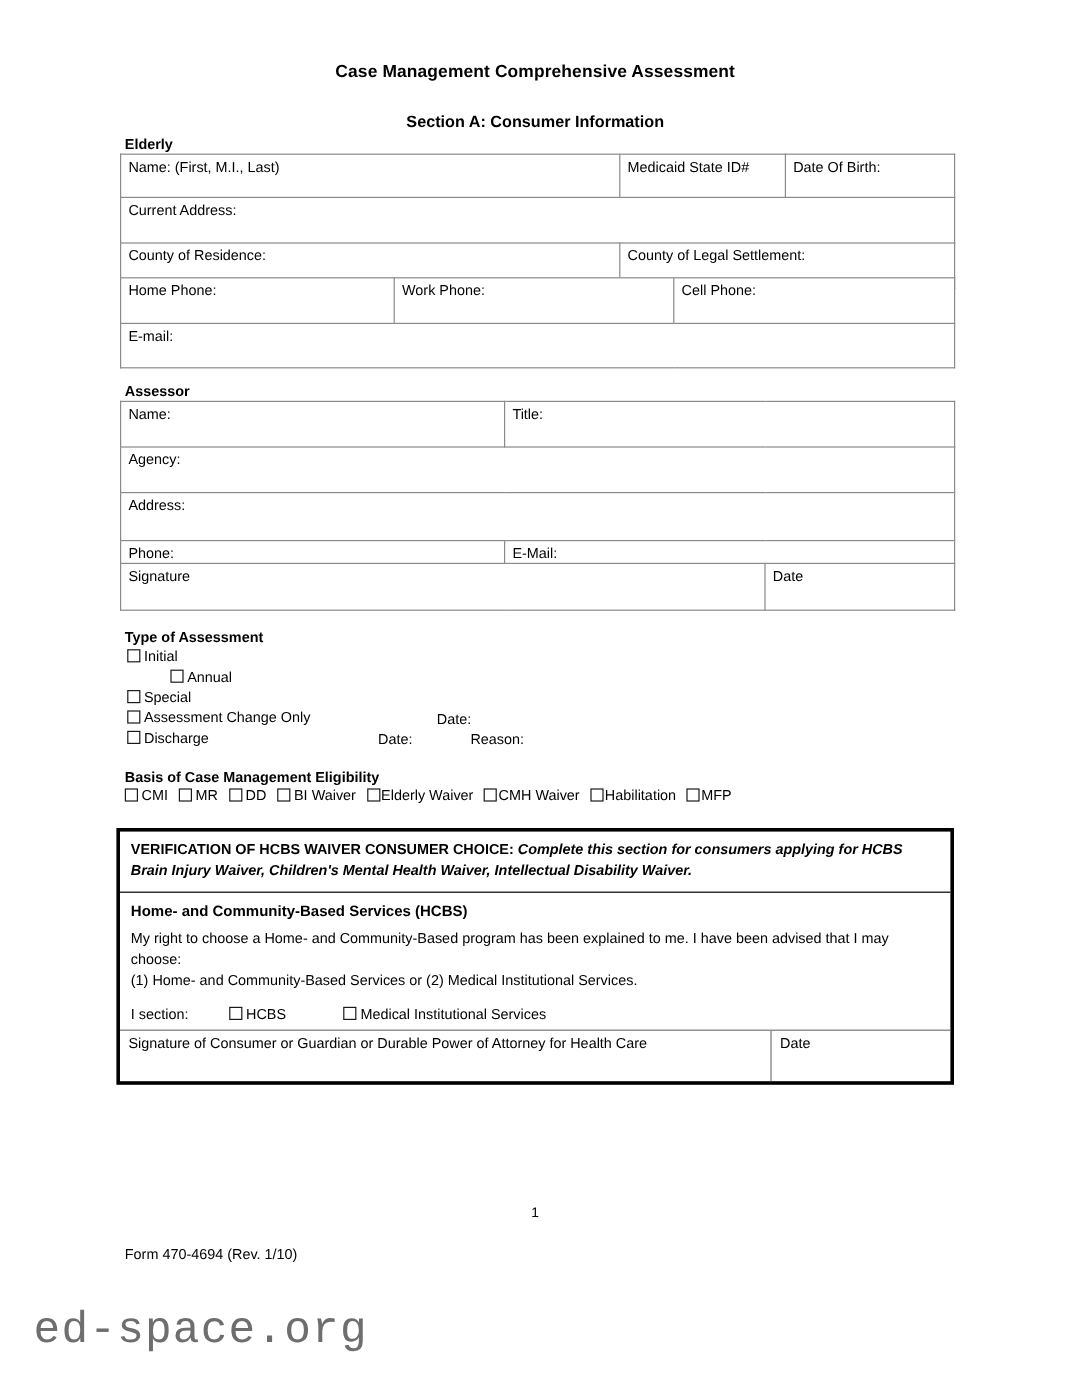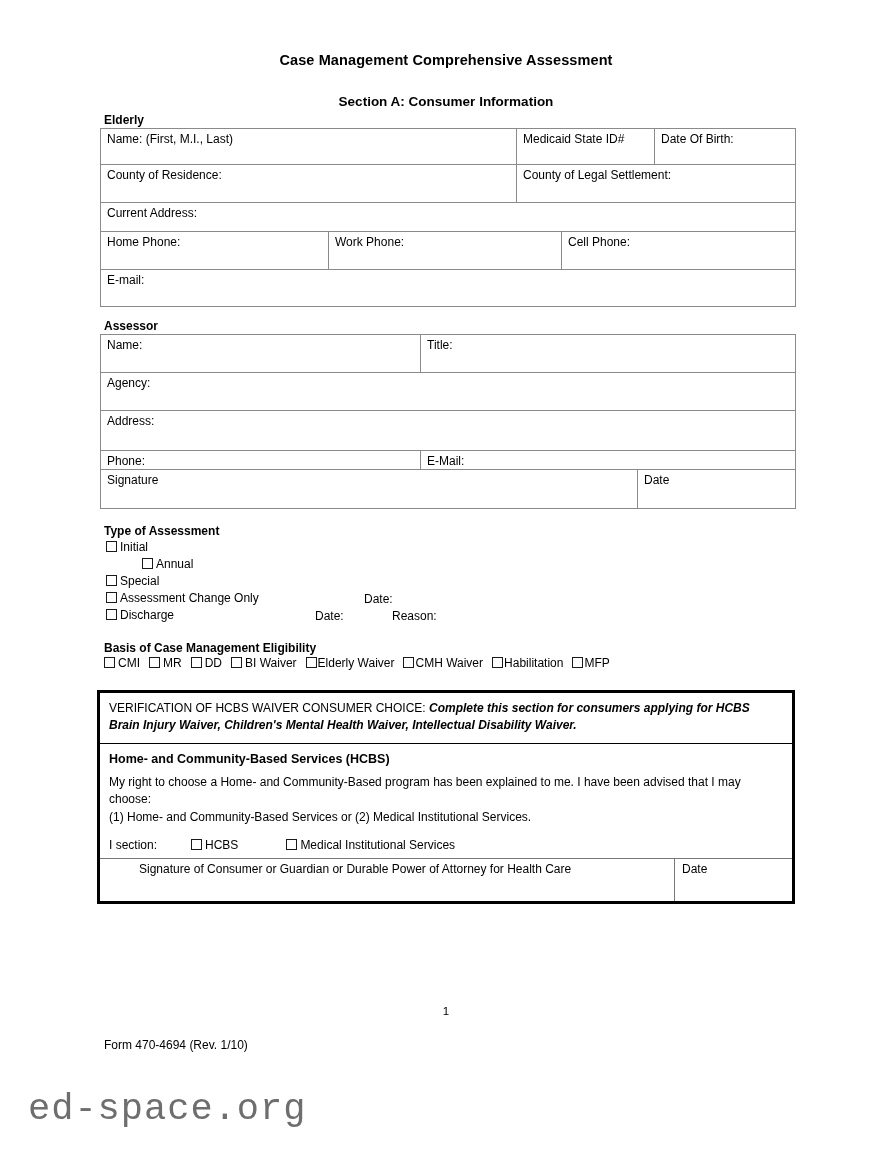--- a/index.html
+++ b/index.html
@@ -120,21 +120,21 @@
   }
   .hcbs-seg {
     border-bottom: 1px solid #000;
     box-sizing: border-box;
   }
   .hcbs-head {
     padding: 7px 9px 8px 9px;
     font-size: 12px;
     line-height: 1.45;
   }
-  .hcbs-head b { font-weight: normal; }
+  .hcbs-head b { font-weight: bold; }
   .hcbs-head i { font-weight: bold; font-style: italic; }
   .hcbs-sub {
     padding: 8px 9px 6px 9px;
     font-size: 12.5px;
     font-weight: bold;
   }
   .hcbs-body {
     padding: 2px 9px 10px 9px;
     font-size: 12px;
     line-height: 1.45;
@@ -143,21 +143,20 @@
     padding: 2px 9px 6px 9px;
     font-size: 12px;
     white-space: nowrap;
     border-bottom: 1px solid #777;
   }
   .hcbs-choose .sp1 { display: inline-block; width: 34px; }
   .hcbs-choose .sp2 { display: inline-block; width: 48px; }
   .hcbs-sig {
     display: flex;
     min-height: 42px;
-    padding-left: 32px;
   }
   .hcbs-sig .sig-cell {
     flex: 0 0 543px;
     border-right: 1px solid #777;
     padding: 3px 0 0 7px;
     font-size: 12px;
     box-sizing: border-box;
   }
   .hcbs-sig .date-cell {
     flex: 1 1 auto;
@@ -208,25 +207,25 @@
         <col style="width:138px;">
         <col style="width:141px;">
     </colgroup>
     <tbody>
       <tr>
         <td style="height:31px;">Name: (First, M.I., Last)</td>
         <td>Medicaid State ID#</td>
         <td>Date Of Birth:</td>
       </tr>
       <tr>
+        <td colspan="3" style="height:33px;">Current Address:</td>
+      </tr>
+      <tr>
         <td style="height:33px;">County of Residence:</td>
         <td colspan="2">County of Legal Settlement:</td>
-      </tr>
-      <tr>
-        <td colspan="3" style="height:33px;">Current Address:</td>
       </tr>
     </tbody>
   </table>
 
   <table class="ftable" style="left:100px; top:231px; width:695px; border-top:none;">
     <colgroup>
       <col style="width:228px;">
         <col style="width:233px;">
         <col style="width:234px;">
     </colgroup>

